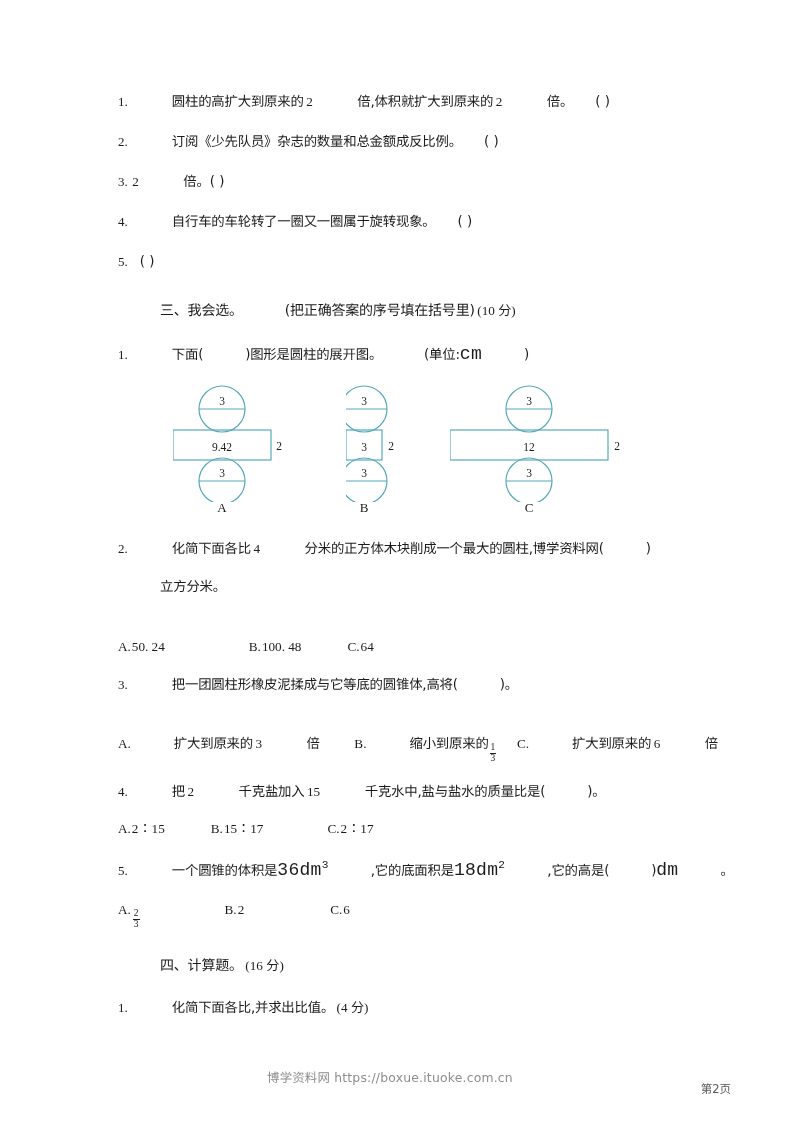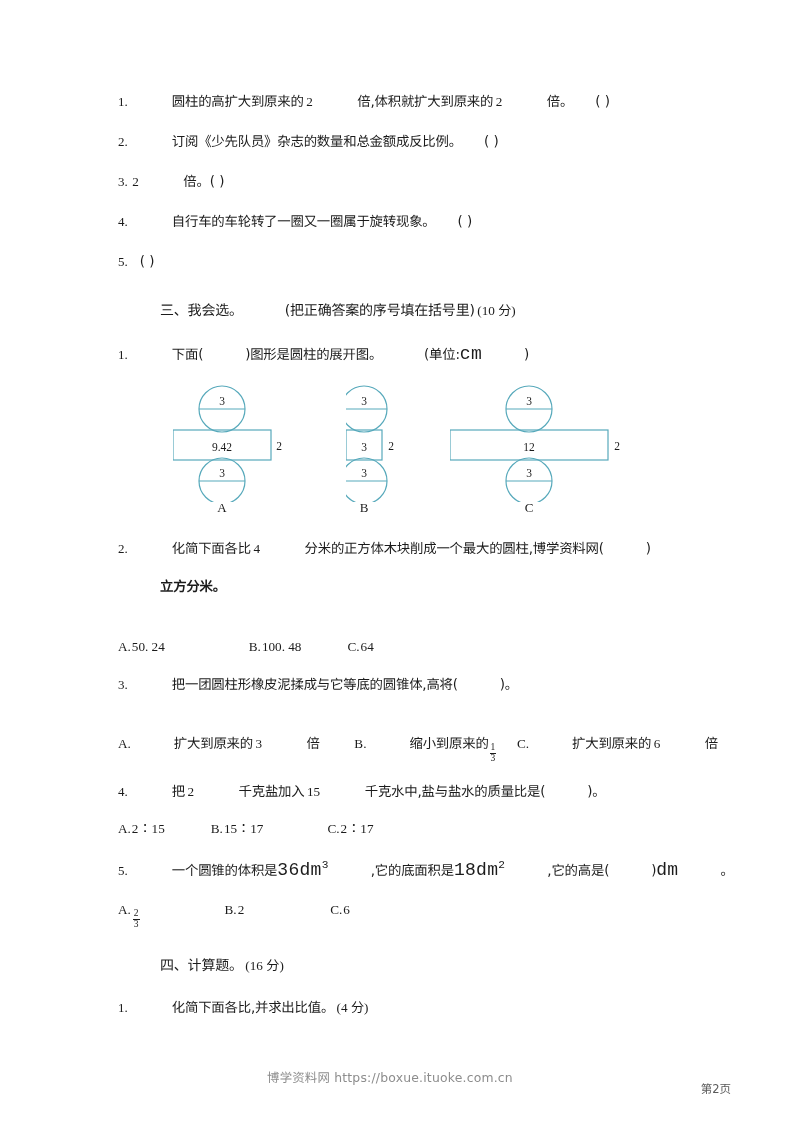--- a/index.html
+++ b/index.html
@@ -288,21 +288,21 @@
     </div>
 
     <div class="q-line" style="margin-top:22px; margin-bottom:18px;">
       <span class="q-num">2.</span>
       <span class="cn">化简下面各比</span>
       <span class="num">4</span>
       <span class="cn">分米的正方体木块削成一个最大的圆柱,博学资料网(</span>
       <span class="paren">     </span>
       <span class="cn">)</span>
     </div>
-    <div class="q-line" style="margin-bottom:42px;font-weight:bold;">
+    <div class="q-line" style="margin-bottom:42px;">
       <span class="cn">立方分米。</span>
     </div>
 
     <div class="opt-row" style="margin-bottom:20px;">
       <span class="opt">
         <span class="opt-label">A.</span>
         <span>50. 24</span>
       </span>
       <span style="display:inline-block;width:84px;"></span>
       <span class="opt">

